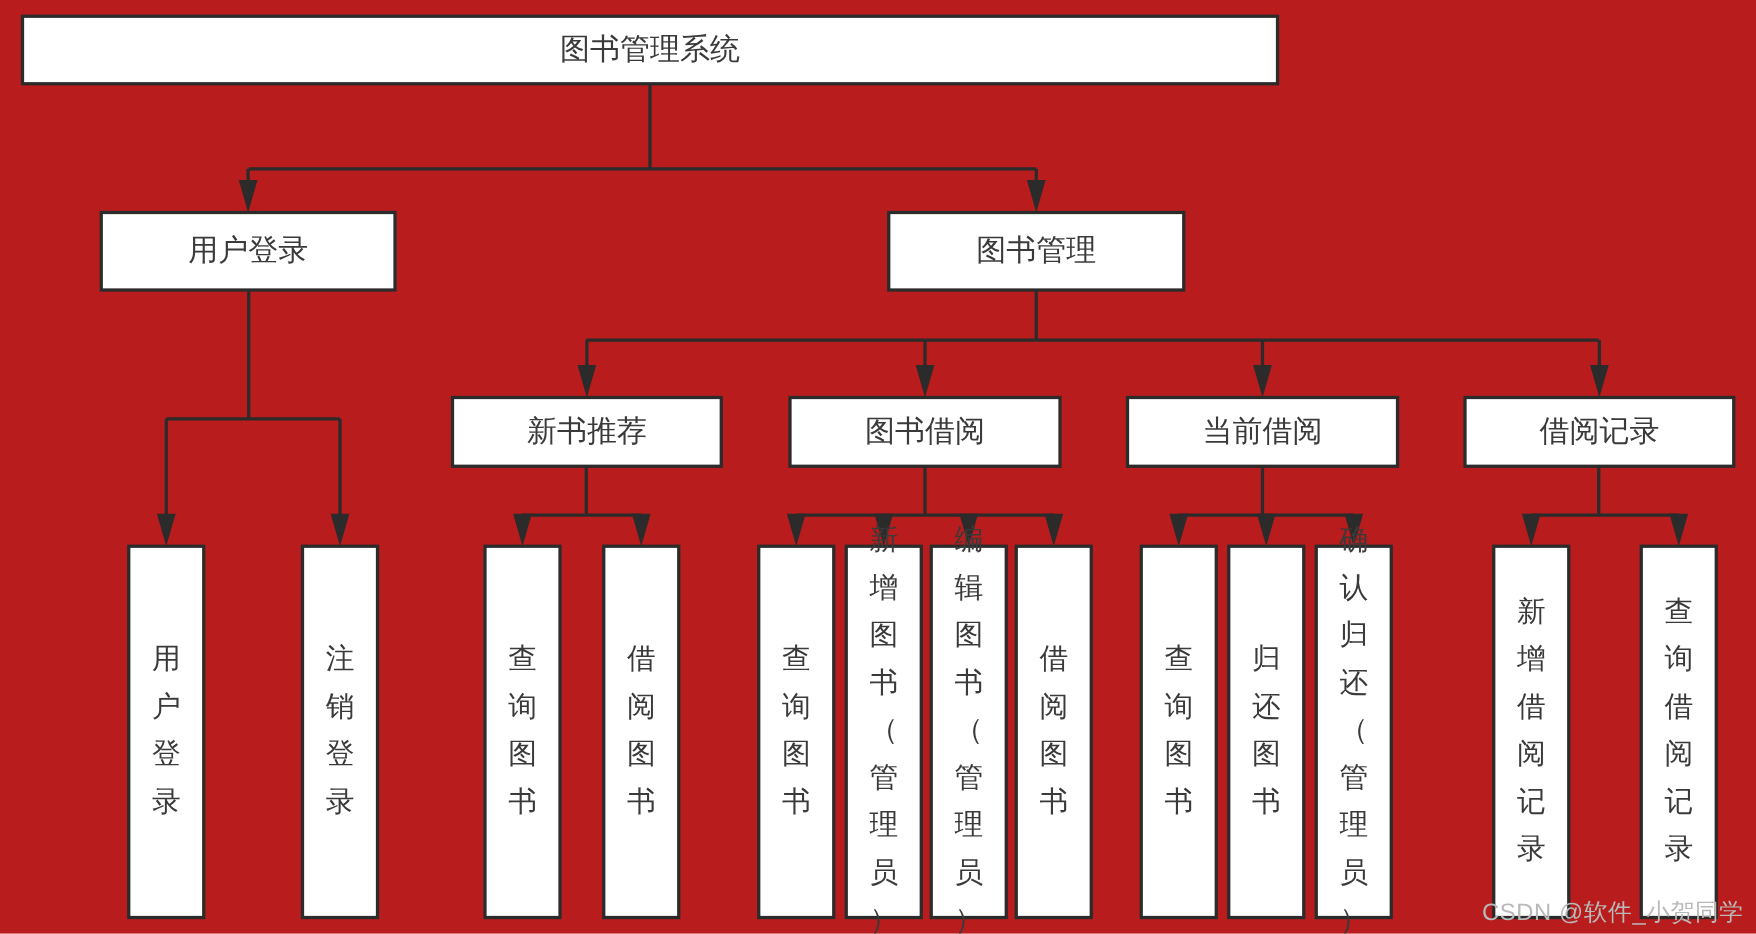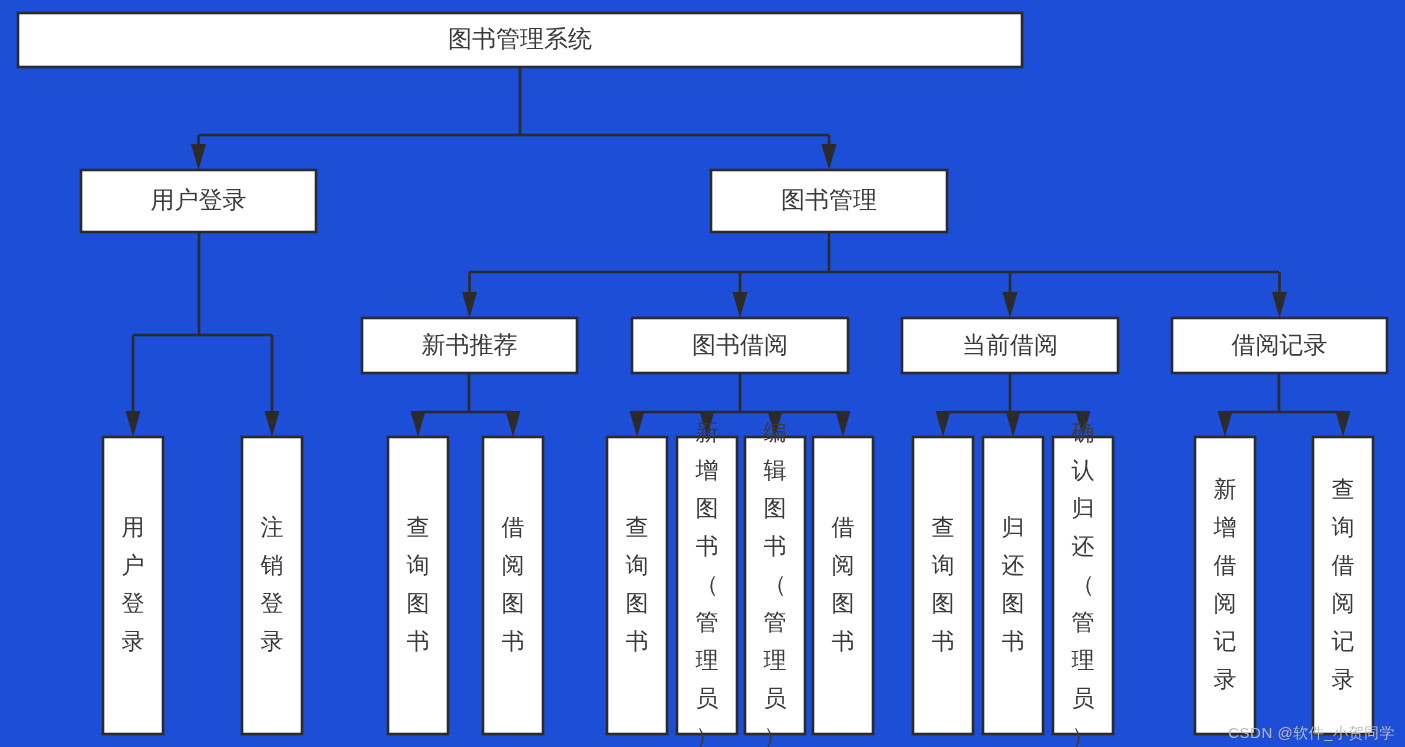--- a/index.html
+++ b/index.html
@@ -8,21 +8,21 @@
     padding: 0;
     background: #ffffff;
   }
   body {
     font-family: "Liberation Sans", "DejaVu Sans", sans-serif;
   }
   #diagram-root {
     position: relative;
     width: 1405px;
     height: 747px;
-    background: #1d4ed8;
+    background: #b91c1c;
     overflow: hidden;
     text-decoration: underline;
   }
   svg#flow {
     position: absolute;
     left: 0;
     top: 0;
     width: 1405px;
     height: 747px;
   }
@@ -51,21 +51,21 @@
     font-size: 24px;
   }
   text.node-label.vertical-char {
     font-size: 23px;
   }
   .watermark {
     position: absolute;
     right: 10px;
     bottom: 4px;
     font-family: "Liberation Sans", "DejaVu Sans", sans-serif;
-    font-size: 15px;
+    font-size: 19px;
     color: #b9b9b9;
     letter-spacing: 0.5px;
     white-space: nowrap;
     user-select: none;
   }
 </style>
 </head>
 <body>
 
 <div id="diagram-root">

